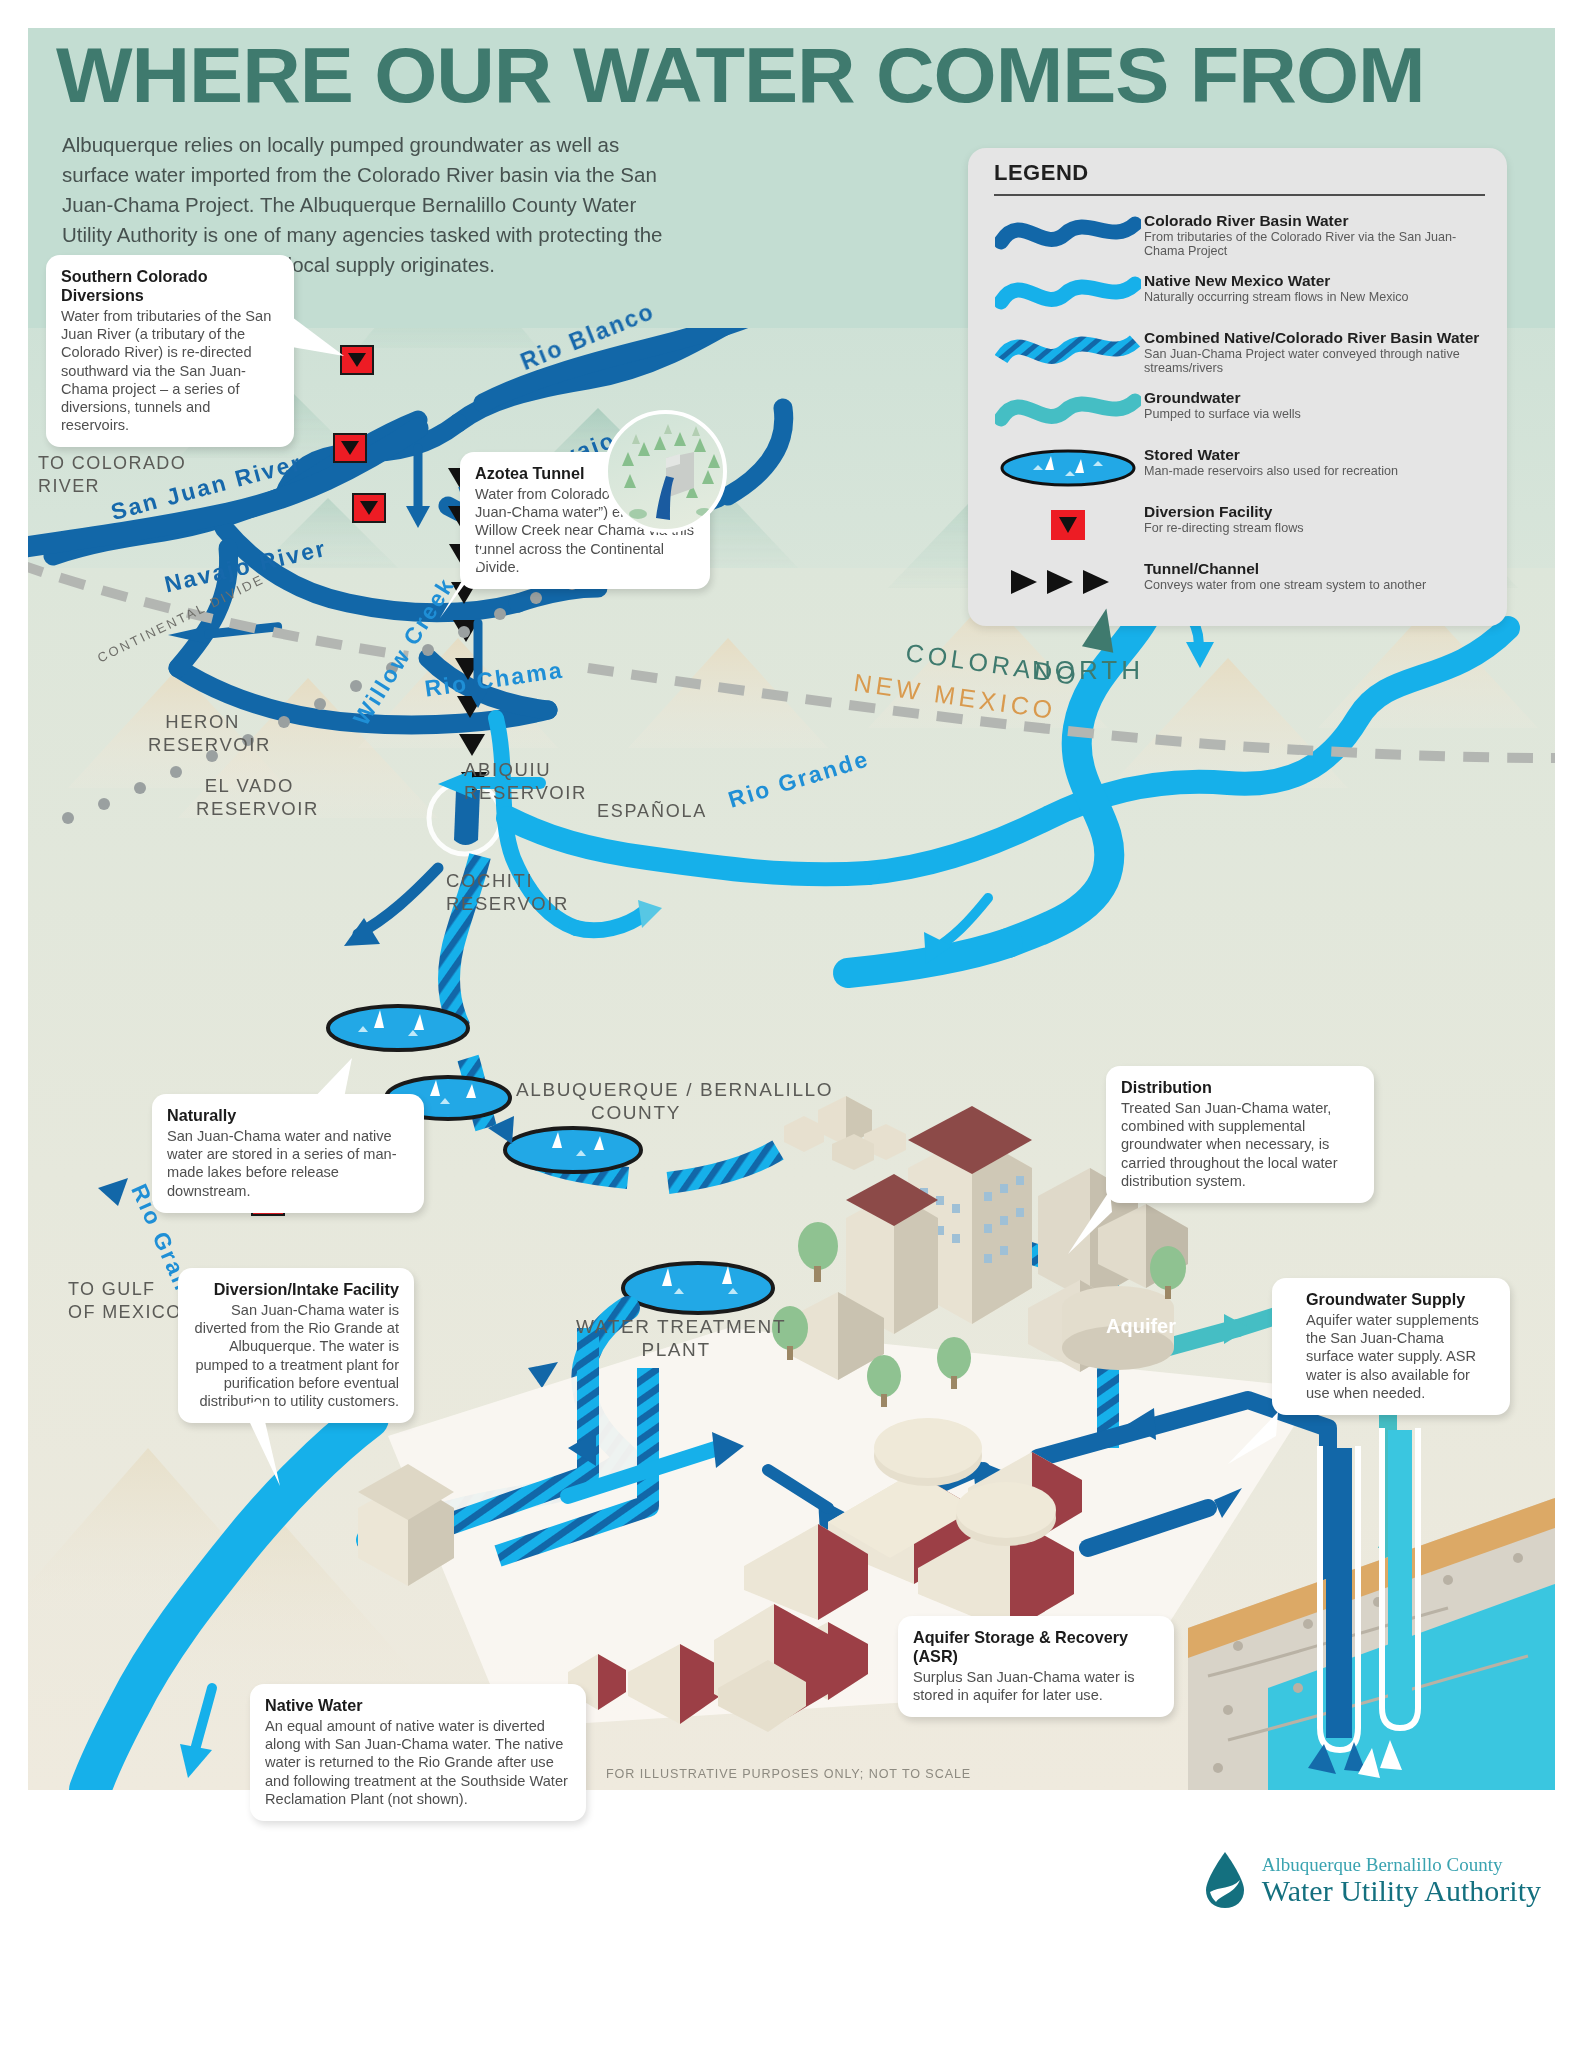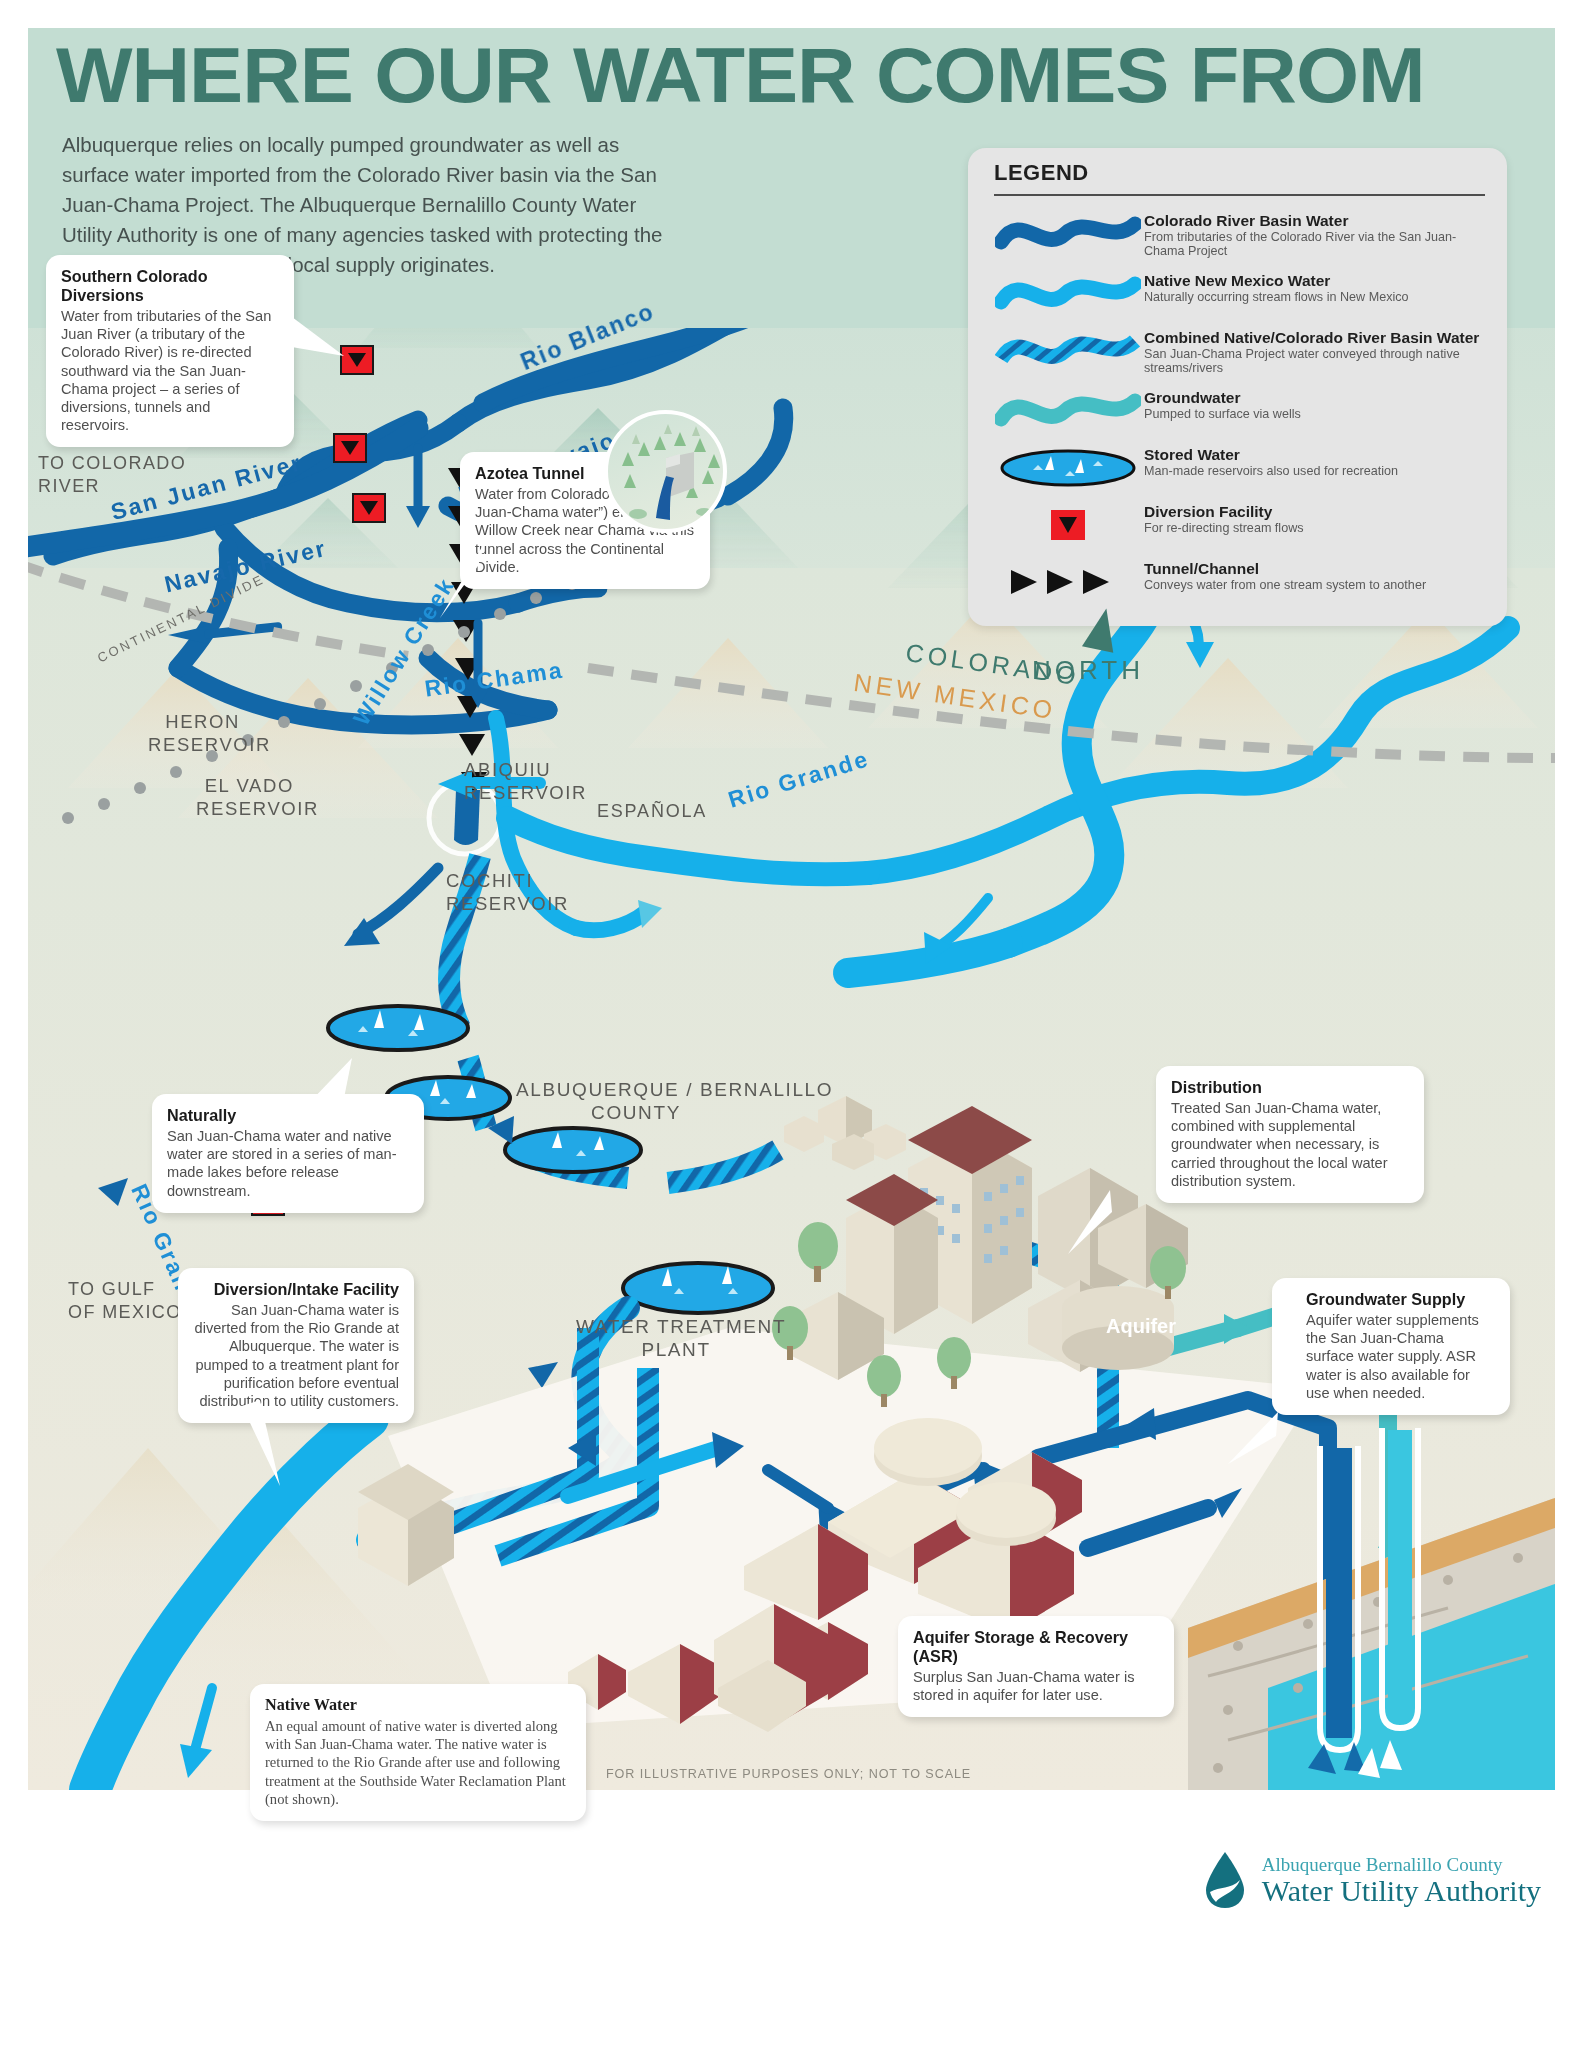--- a/index.html
+++ b/index.html
@@ -683,29 +683,29 @@
   </svg>
 
   <div class="callout" style="left:178px;top:1268px;width:236px;text-align:right;">
     <div class="ct">Diversion/Intake Facility</div>
     <div class="cb">San Juan-Chama water is diverted from the Rio Grande at Albuquerque. The water is pumped to a treatment plant for purification before eventual distribution to utility customers.</div>
   </div>
   <svg style="position:absolute;left:228px;top:1400px;" width="70" height="100">
     <polygon points="32,0 52,86 14,6" fill="#ffffff"></polygon>
   </svg>
 
-  <div class="callout" style="left:250px;top:1684px;width:336px;font-family:Liberation Serif, serif;">
+  <div class="callout" style="left:250px;top:1684px;width:336px;">
     <div class="ct">Native Water</div>
     <div class="cb">An equal amount of native water is diverted along with San Juan-Chama water. The native water is returned to the Rio Grande after use and following treatment at the Southside Water Reclamation Plant (not shown).</div>
   </div>
   <svg style="position:absolute;left:318px;top:1610px;" width="70" height="90">
     <polygon points="10,0 40,82 4,82" fill="#ffffff" opacity="0"></polygon>
   </svg>
 
-  <div class="callout" style="left:1156px;top:1066px;width:268px;">
+  <div class="callout" style="left:1106px;top:1066px;width:268px;">
     <div class="ct">Distribution</div>
     <div class="cb">Treated San Juan-Chama water, combined with supplemental groundwater when necessary, is carried throughout the local water distribution system.</div>
   </div>
   <svg style="position:absolute;left:1062px;top:1190px;" width="70" height="80">
     <polygon points="48,0 6,64 50,22" fill="#ffffff"></polygon>
   </svg>
 
   <div class="callout" style="left:1272px;top:1278px;width:238px;padding-left:34px;">
     <div class="ct">Groundwater Supply</div>
     <div class="cb">Aquifer water supplements the San Juan-Chama surface water supply. ASR water is also available for use when needed.</div>

